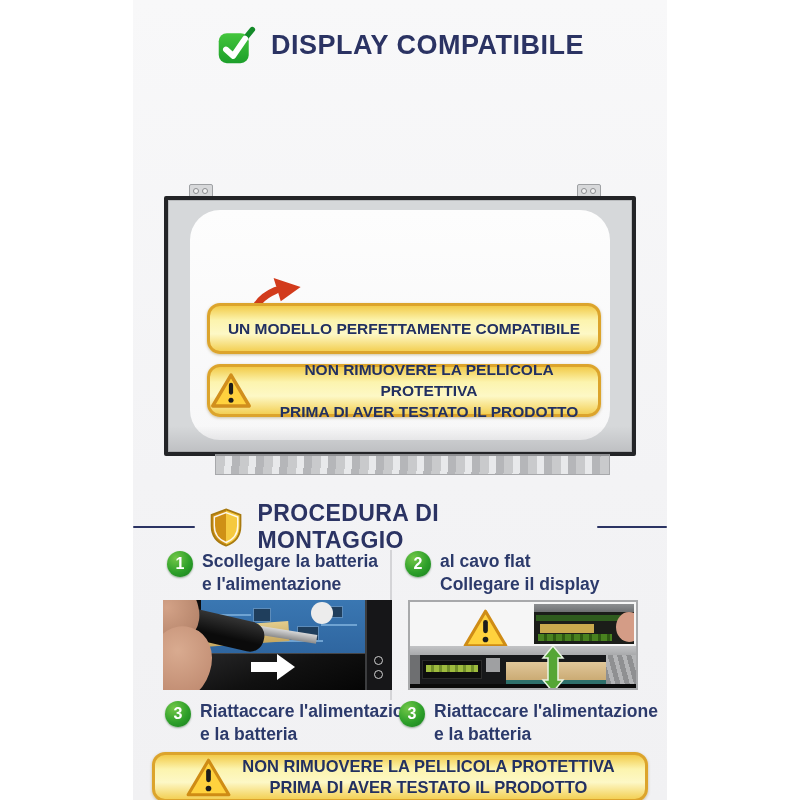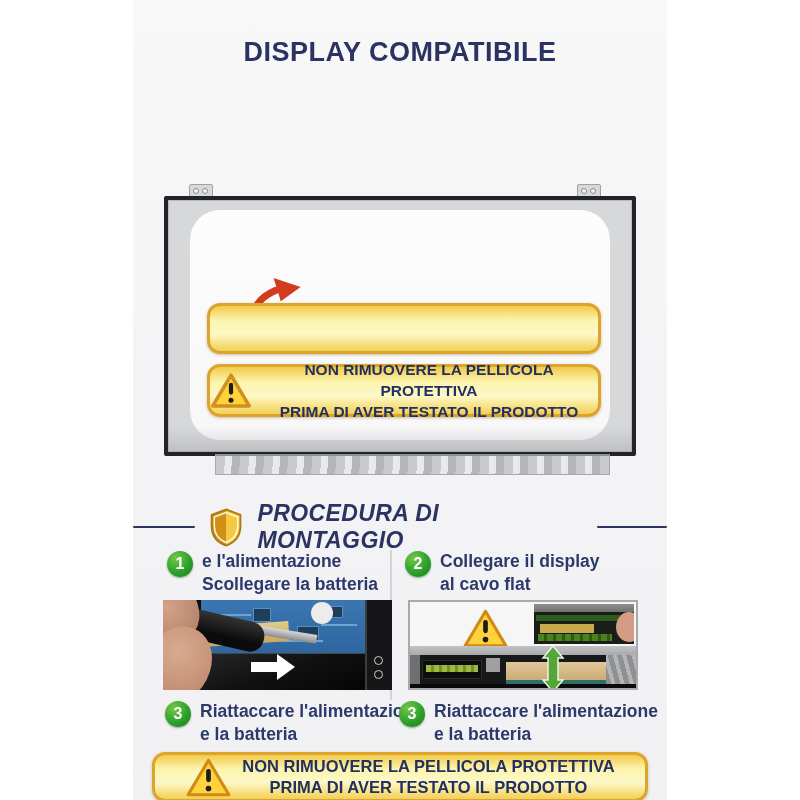--- a/index.html
+++ b/index.html
@@ -4,21 +4,21 @@
 <style>
   * { margin:0; padding:0; box-sizing:border-box; }
   html,body { width:800px; height:800px; }
   body { background:#ffffff; font-family:"Liberation Sans", sans-serif; overflow:hidden; }
   .page { position:relative; width:800px; height:800px; background:#ffffff; }
   .column { position:absolute; left:133px; top:0; width:534px; height:800px;
             background:linear-gradient(180deg,#f8f8f9 0%,#f3f3f5 60%,#f1f1f3 100%); }
 
   
   .header-row { position:absolute; top:24px; left:0; width:534px; height:42px;
-                display:flex; align-items:center; justify-content:center; gap:15px;flex-direction:column; }
+                display:flex; align-items:center; justify-content:center; gap:15px; }
   .title { font-size:27px; font-weight:bold; color:#2b3363; letter-spacing:0.5px; }
 
   
   .intro { position:absolute; top:72px; left:14px; width:506px; text-align:center;
            font-size:17.5px; line-height:28.5px; color:#39406c; }
 
   
   .figure { position:absolute; top:178px; left:0; width:534px; height:302px; }
   .bracket { position:absolute; top:6px; width:24px; height:14px; background:#d7d8da;
              border:1px solid #9fa1a4; border-radius:2px; }
@@ -45,21 +45,21 @@
   .ylabel .txt { text-align:center; font-weight:bold; color:#223061; font-size:15.5px; line-height:21px; }
   .label-stock { top:125px; height:51px; }
   .label-film  { top:186px; height:53px; }
   .warn-svg { flex:0 0 auto; }
 
   
   .section-header { position:absolute; top:506px; left:0; width:534px; height:42px;
                     display:flex; align-items:center; justify-content:center; gap:13px; }
   .rule { height:2px; background:#2b3363; border-radius:1px; }
   .rule.left { width:64px; } .rule.right { width:72px; }
-  .section-title { font-size:23px; font-weight:bold; color:#2b3363; letter-spacing:0.4px;font-style:italic; }
+  .section-title { font-size:23px; font-weight:bold; color:#2b3363; letter-spacing:0.4px; }
 
   
   .divider-v { position:absolute; left:257px; top:550px; width:2px; height:150px; background:#d4d4d7; }
   .step { position:absolute; display:flex; gap:9px; align-items:flex-start; }
   .step-badge { flex:0 0 auto; width:26px; height:26px; border-radius:50%; margin-top:1px;
                 background:radial-gradient(circle at 34% 28%, #72c748 0%, #2ea02a 55%, #157d1c 100%);
                 color:#fff; font-weight:bold; font-size:16px; display:flex; align-items:center; justify-content:center;
                 box-shadow:0 1px 2px rgba(0,60,0,0.4); }
   .step-text { font-size:17.5px; font-weight:bold; color:#2c3a6b; line-height:22.5px; }
   .step-1 { left:34px;  top:550px; } .step-2 { left:272px; top:550px; }
@@ -164,20 +164,21 @@
       </div>
       <div class="foil"></div>
 
       <svg class="red-arrow" viewBox="0 0 80 62">
         <path d="M14 60 C7 40 15 25 36 16" fill="none" stroke="#d23b1c" stroke-width="8" stroke-linecap="round"></path>
         <polygon points="34,2 64,12 42,28" fill="#d23b1c"></polygon>
       </svg>
 
       <div class="ylabel label-stock">
         <div class="txt">
+          <div>UN MODELLO PERFETTAMENTE COMPATIBILE</div>
         </div>
       </div>
 
       <div class="ylabel label-film">
         <svg class="warn-svg" width="42" height="37" viewBox="0 0 60 52">
           <path d="M30 4 L56 48 H4 Z" fill="#ffd23e" stroke="#d18f1d" stroke-width="5" stroke-linejoin="round"></path>
           <rect x="27" y="15" width="6" height="17" rx="3" fill="#1c1c1c"></rect>
           <circle cx="30" cy="40" r="3.6" fill="#1c1c1c"></circle>
         </svg>
         <div class="txt">
@@ -201,30 +202,30 @@
       </svg>
       <div class="section-title">PROCEDURA DI MONTAGGIO</div>
       <div class="rule right"></div>
     </div>
 
     <div class="divider-v"></div>
 
     <div class="step step-1">
       <div class="step-badge">1</div>
       <div class="step-text">
+        <div>Scollegare la batteria</div>
         <div>e l'alimentazione</div>
-        <div>Scollegare la batteria</div>
       </div>
     </div>
 
     <div class="step step-2">
       <div class="step-badge">2</div>
       <div class="step-text">
+        <div>al cavo flat</div>
         <div>Collegare il display</div>
-        <div>al cavo flat</div>
       </div>
     </div>
 
     <div class="photo photo-left">
       <div class="pcb">
         <div class="chip" style="left:52px;top:8px;width:18px;height:14px;"></div>
         <div class="chip" style="left:96px;top:26px;width:22px;height:16px;"></div>
         <div class="chip" style="left:128px;top:6px;width:14px;height:12px;"></div>
         <div class="chip" style="left:26px;top:30px;width:16px;height:12px;"></div>
         <div class="trace" style="left:10px;top:14px;width:40px;"></div>

